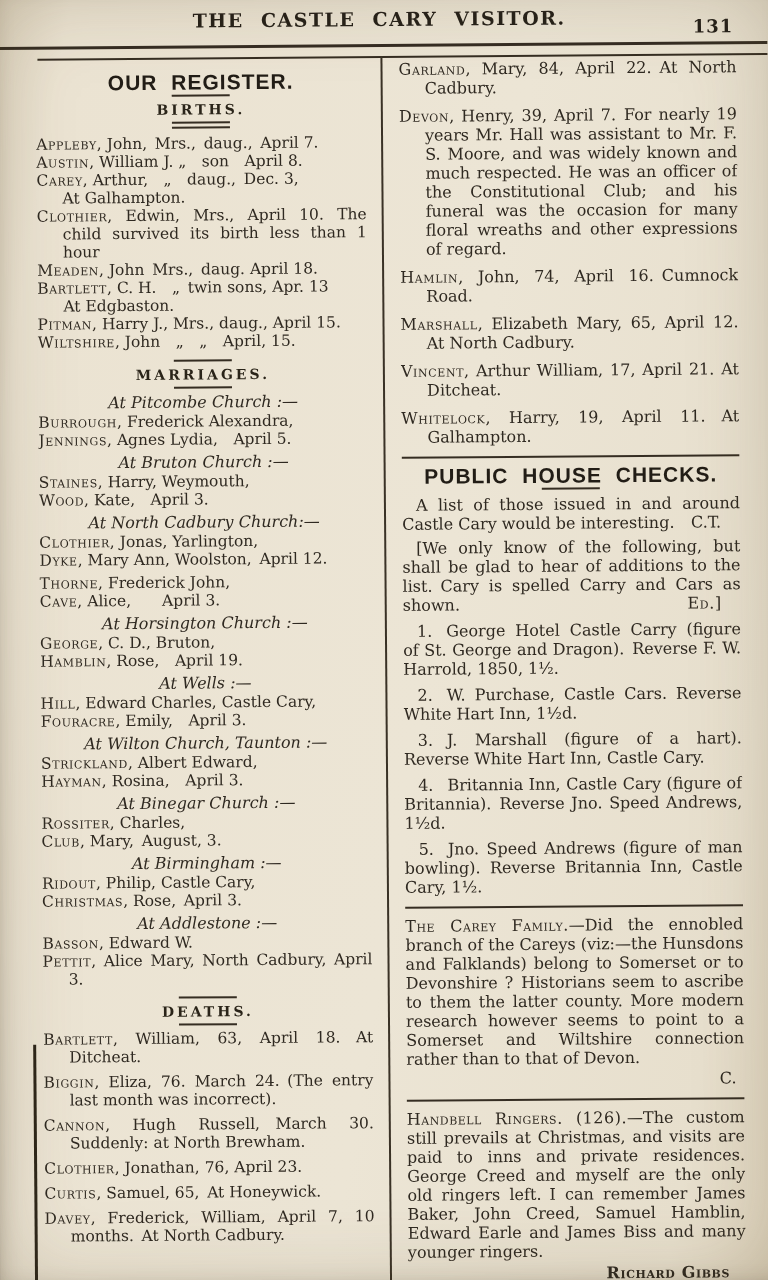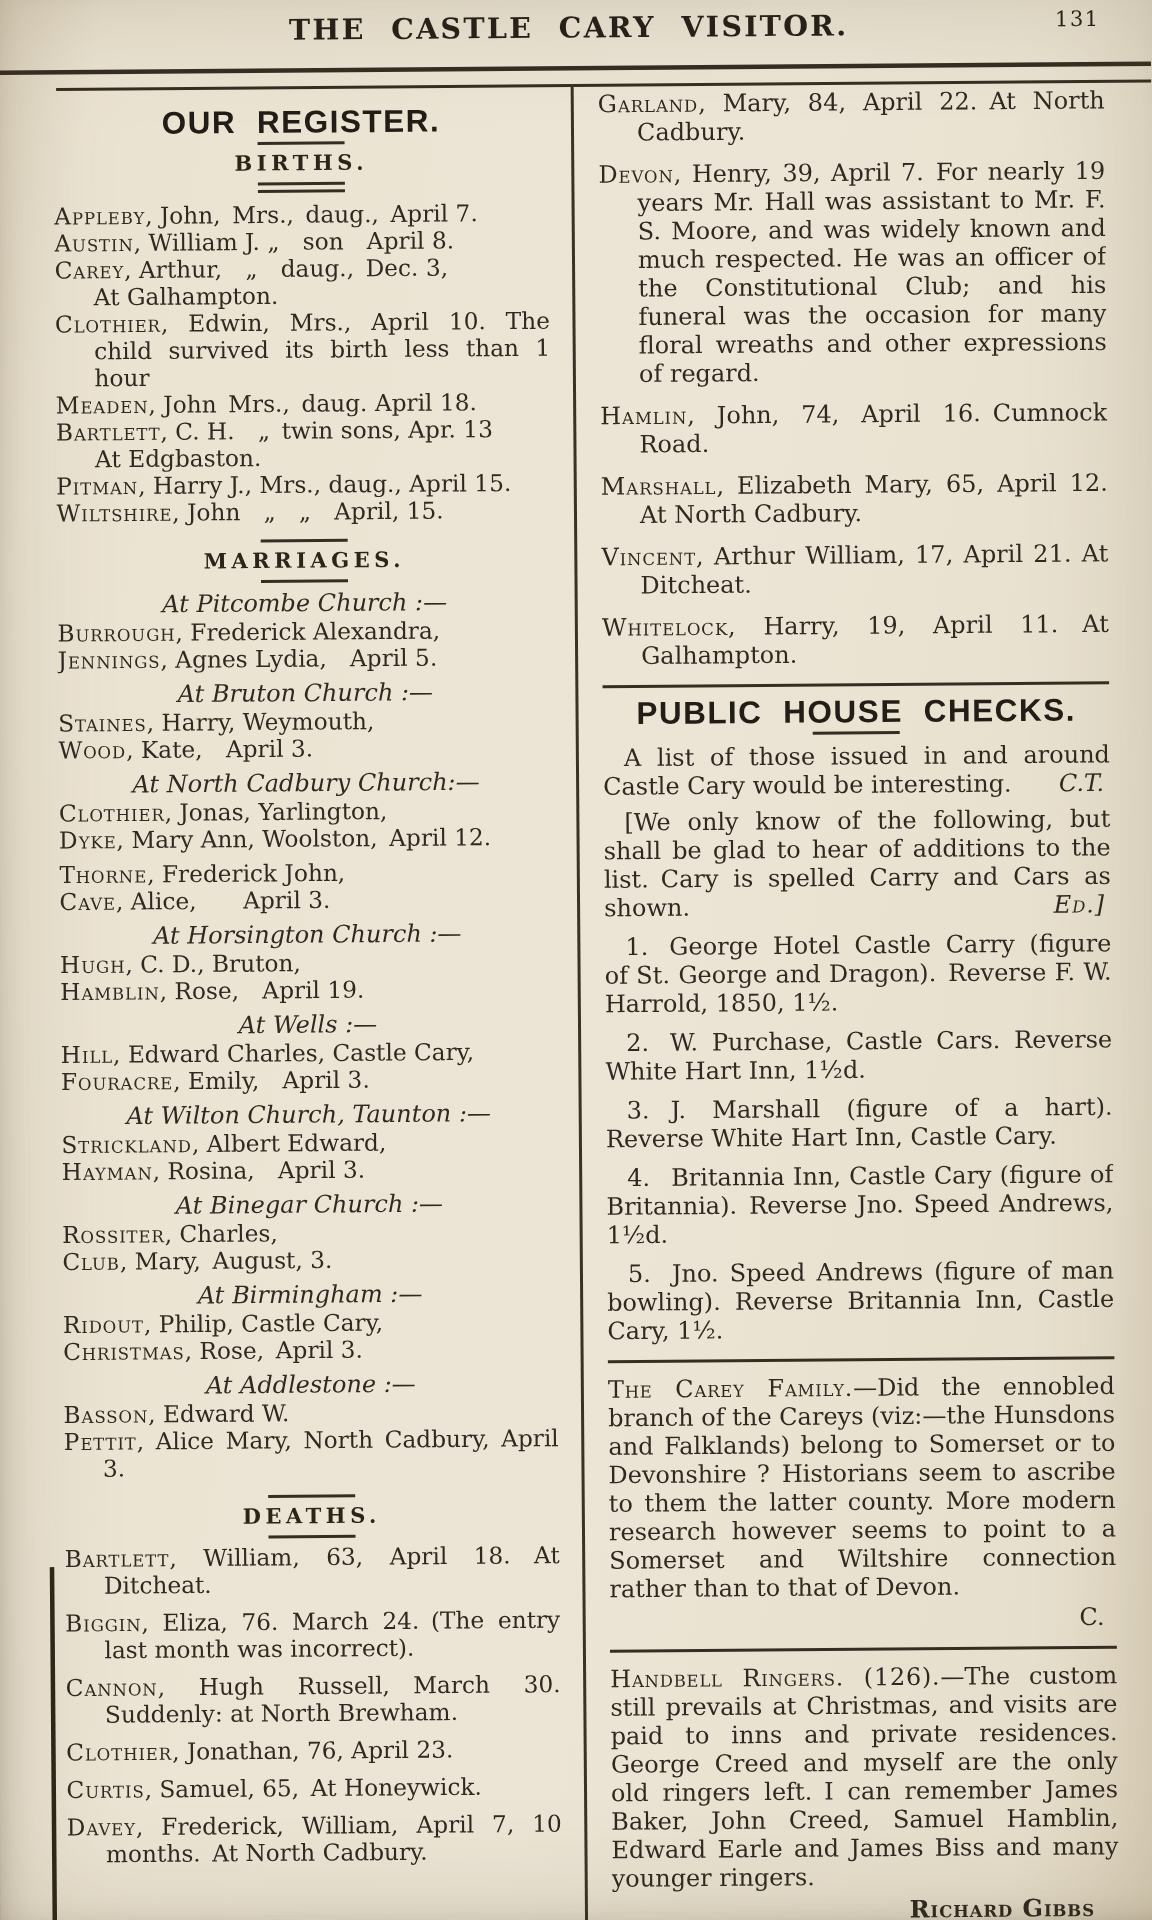--- a/index.html
+++ b/index.html
@@ -17,21 +17,21 @@
   .vignette{position:absolute;inset:0;pointer-events:none;
     box-shadow:inset 0 0 90px rgba(92,74,44,.28), inset 14px 0 26px -10px rgba(50,38,18,.38), inset 0 -16px 26px -12px rgba(50,38,18,.25);}
   .scan-edge{position:absolute;left:0;top:0;bottom:0;width:10px;
     background:linear-gradient(90deg,rgba(25,18,8,.55),rgba(25,18,8,0));}
 
   
   .masthead{position:absolute;top:22px;left:0;right:0;height:34px;}
   .masthead .title{
     text-align:center;font-weight:bold;font-size:19px;letter-spacing:1.5px;word-spacing:9px;color:#241f18;
   }
-  .masthead .pageno{position:absolute;right:44px;top:0;font-weight:normal;font-size:14px;letter-spacing:1px;color:#241f18;}
+  .masthead .pageno{position:absolute;right:44px;top:10px;font-weight:bold;font-size:18px;letter-spacing:1px;color:#241f18;}
   .head-rule{position:absolute;top:58px;left:10px;right:10px;height:2.5px;background:#352d22;}
 
   
   .col-top-rule{position:absolute;top:70px;left:56px;right:10px;height:2px;background:#352d22;}
   .divider{position:absolute;top:70px;bottom:0;left:399px;width:2px;background:#3a3226;}
   .left-frame{position:absolute;left:44px;top:1056px;bottom:0;width:2.5px;background:#2c2519;}
 
   .col{position:absolute;top:72px;bottom:4px;overflow:hidden;}
   .col-left{left:54px;width:330px;padding-top:8px;font-size:15.5px;line-height:18px;}
   .col-right{left:417px;width:338px;padding-top:2px;font-size:16px;line-height:19px;}
@@ -50,21 +50,21 @@
   .entry{text-align:justify;padding-left:26px;text-indent:-26px;}
   .cont{display:block;text-indent:0;}
   .births-list{margin-top:4px;}
   .marr-group{margin:5px 0 4px;}
   .place{font-style:italic;text-align:center;margin:1px 0 1px;font-size:16px;}
   .deaths-list .entry{margin-bottom:7px;}
   .deaths-right .entry{margin-bottom:9px;}
   .sect-gap{margin-top:9px;}
 
   .para{text-align:justify;margin:5px 0;text-indent:14px;position:relative;}
-  .sign-abs{position:absolute;right:4px;bottom:0;font-style:italic;}
+  .sign-abs{position:absolute;right:19px;bottom:0;}
   .phc-item{text-align:justify;text-indent:14px;margin:7px 0;}
   .phc-num{padding-right:14px;}
   .note{par:0;text-align:justify;margin:7px 0 2px;position:relative;}
   .note .lead{letter-spacing:.5px;}
   .sign-line{text-align:right;padding-right:8px;margin:0 0 2px;}
   .gibbs-line{text-align:right;padding-right:16px;margin-top:3px;font-weight:bold;letter-spacing:1px;}
 </style>
 </head>
 <body>
 
@@ -115,21 +115,21 @@
         <p class="place">At North Cadbury Church:—</p>
         <p class="entry"><span class="sc">Clothier</span><span>, Jonas, Yarlington,</span></p>
         <p class="entry"><span class="sc">Dyke</span><span>, Mary Ann, Woolston, April 12.</span></p>
       </div>
       <div class="marr-group">
         <p class="entry"><span class="sc">Thorne</span><span>, Frederick John,</span></p>
         <p class="entry"><span class="sc">Cave</span><span>, Alice,  April 3.</span></p>
       </div>
       <div class="marr-group">
         <p class="place">At Horsington Church :—</p>
-        <p class="entry"><span class="sc">Hugh</span><span>, C. D., Bruton,</span></p>
+        <p class="entry"><span class="sc">George</span><span>, C. D., Bruton,</span></p>
         <p class="entry"><span class="sc">Hamblin</span><span>, Rose, April 19.</span></p>
       </div>
       <div class="marr-group">
         <p class="place">At Wells :—</p>
         <p class="entry"><span class="sc">Hill</span><span>, Edward Charles, Castle Cary,</span></p>
         <p class="entry"><span class="sc">Fouracre</span><span>, Emily, April 3.</span></p>
       </div>
       <div class="marr-group">
         <p class="place">At Wilton Church, Taunton :—</p>
         <p class="entry"><span class="sc">Strickland</span><span>, Albert Edward,</span></p>

